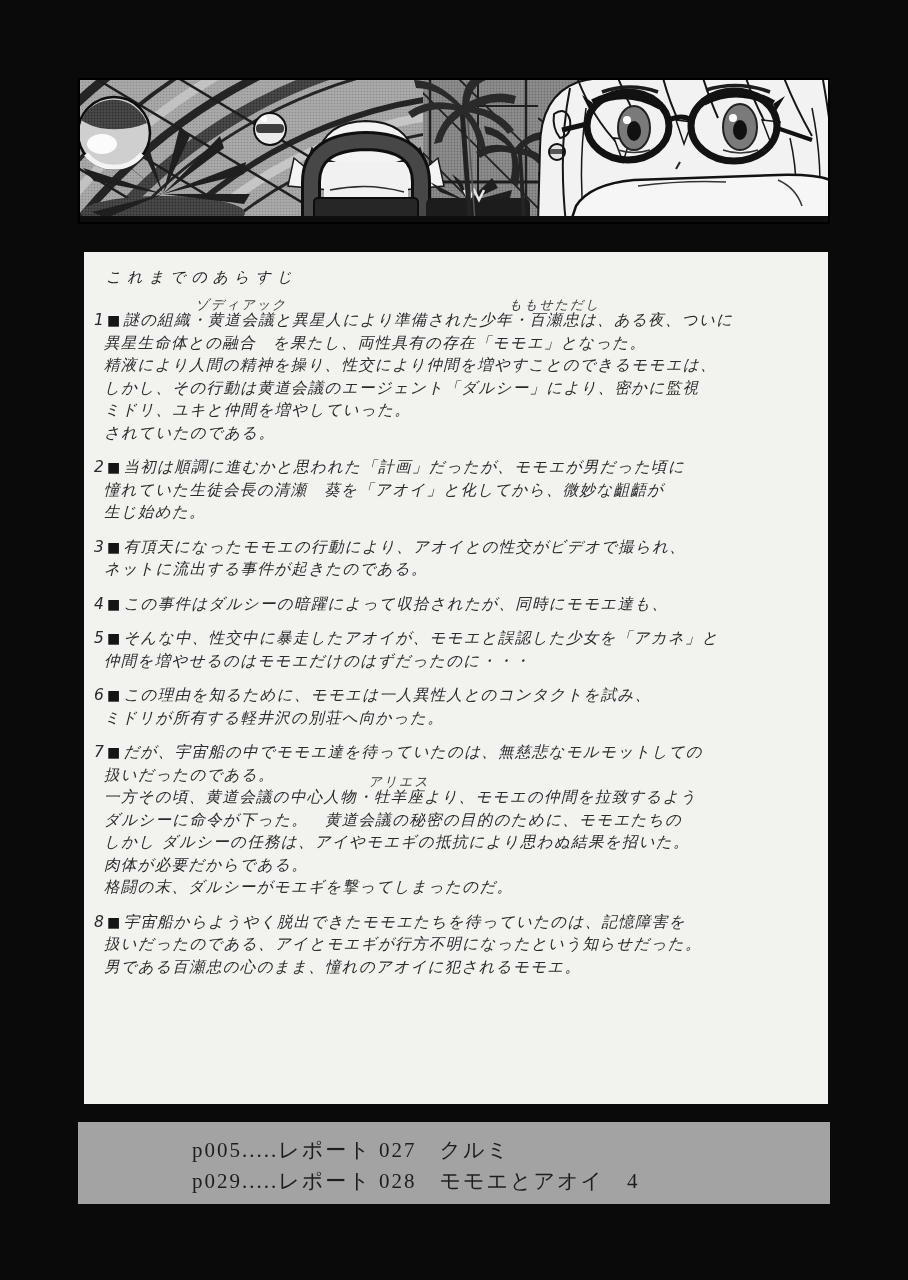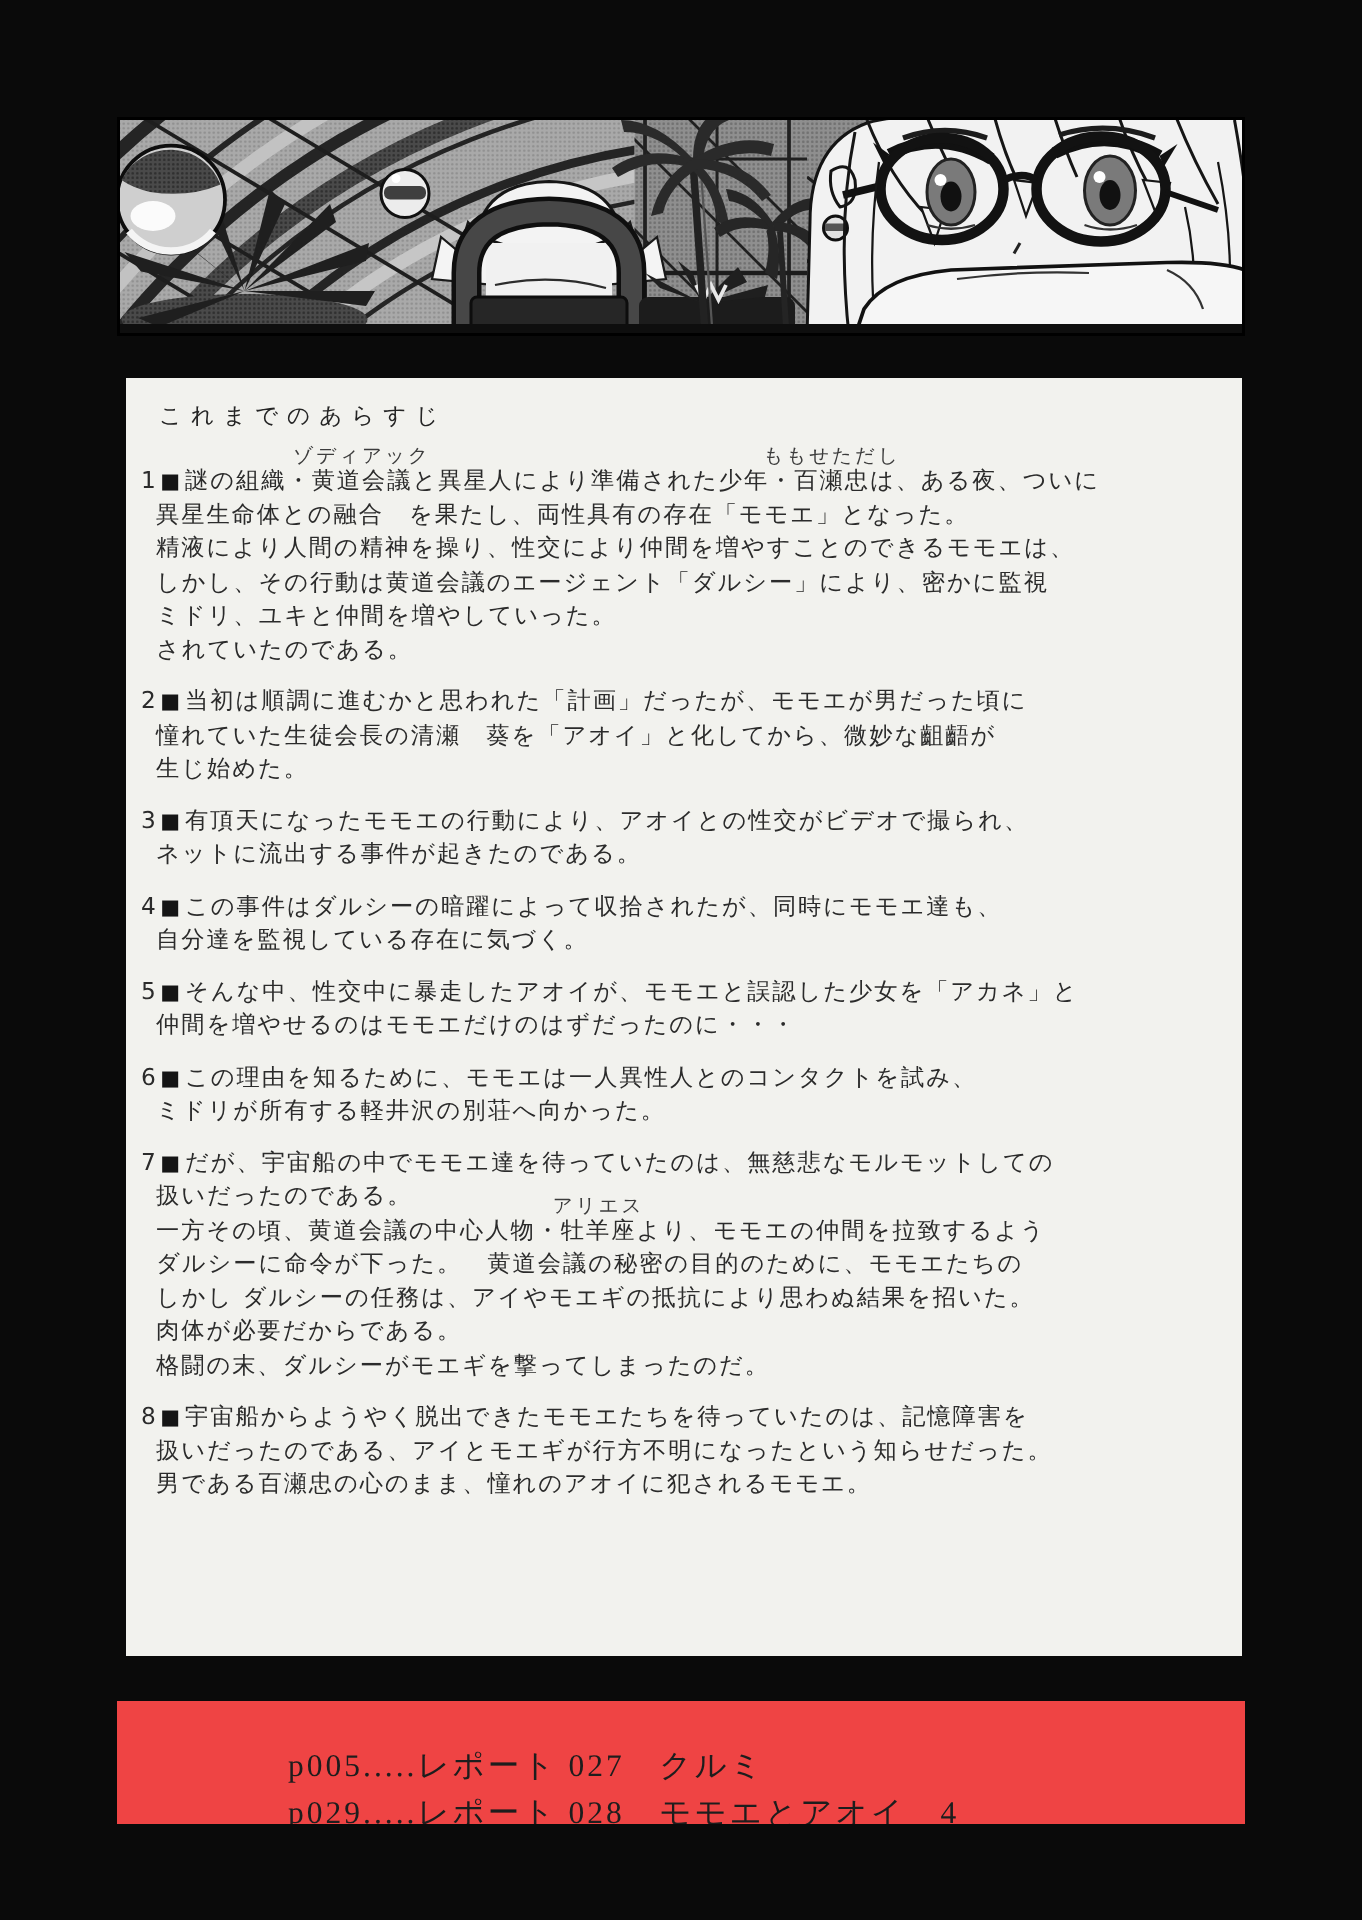--- a/index.html
+++ b/index.html
@@ -6,36 +6,36 @@
   body { width:908px; height:1280px; position:relative; overflow:hidden;
          font-family:"DejaVu Sans", sans-serif; }
   .page { position:absolute; inset:0; background:#0a0a0a; }
 
   .banner { position:absolute; left:78px; top:78px; width:752px; height:146px;
             background:#a9a9a9; overflow:hidden; }
   .banner svg { display:block; }
 
   .main-panel { position:absolute; left:84px; top:252px; width:744px; height:852px;
                 background:#f2f2ee; box-sizing:border-box; padding:16px 10px 0 20px;
-                overflow:hidden; }
+                overflow:hidden;font-style:italic; }
   .syn-title { font-size:15px; letter-spacing:6px; color:#242424; margin-left:2px; }
   .paras { margin-top:22px; }
   .para { margin-bottom:12px; }
   .line { white-space:nowrap; line-height:22.5px; height:22.5px; font-size:15.5px;
           letter-spacing:1.3px; color:#2b2b2b; }
   .pnum { margin-left:-10px; letter-spacing:0; }
   .bullet { margin:0 2px 0 3px; font-size:14px; color:#151515; }
   .rb { position:relative; display:inline-block; }
   .rt { position:absolute; left:50%; top:-8px; transform:translateX(-50%);
         font-size:13px; letter-spacing:2px; color:#3c3c3c; line-height:8px;
         white-space:nowrap; }
 
   .toc-panel { position:absolute; left:78px; top:1122px; width:752px; height:82px;
-               background:#ef4444; box-sizing:border-box; padding:28px 0 0 114px;
-               overflow:hidden;margin-top:12px; }
+               background:#a3a3a3; box-sizing:border-box; padding:13px 0 0 114px;
+               overflow:hidden; }
   .toc-line { font-family:"Liberation Serif","DejaVu Sans",serif;
               font-size:21px; line-height:31px; letter-spacing:2px; color:#1d1d1d;
               white-space:nowrap; }
 </style>
 </head>
 <body>
 
 <div class="page">
 
   <div class="banner">
@@ -242,21 +242,20 @@
           <div class="line"><span class="pnum">2</span><span class="bullet">■</span><span class="seg">当初は順調に進むかと思われた「計画」だったが、モモエが男だった頃に</span></div>
           <div class="line"><span class="seg">憧れていた生徒会長の清瀬　葵を「アオイ」と化してから、微妙な齟齬が</span></div>
           <div class="line"><span class="seg">生じ始めた。</span></div>
         </div>
         <div class="para">
           <div class="line"><span class="pnum">3</span><span class="bullet">■</span><span class="seg">有頂天になったモモエの行動により、アオイとの性交がビデオで撮られ、</span></div>
           <div class="line"><span class="seg">ネットに流出する事件が起きたのである。</span></div>
         </div>
         <div class="para">
           <div class="line"><span class="pnum">4</span><span class="bullet">■</span><span class="seg">この事件はダルシーの暗躍によって収拾されたが、同時にモモエ達も、</span></div>
-          <div class="line"><span class="seg">自分達を監視している存在に気づく。</span></div>
         </div>
         <div class="para">
           <div class="line"><span class="pnum">5</span><span class="bullet">■</span><span class="seg">そんな中、性交中に暴走したアオイが、モモエと誤認した少女を「アカネ」と</span></div>
           <div class="line"><span class="seg">仲間を増やせるのはモモエだけのはずだったのに・・・</span></div>
         </div>
         <div class="para">
           <div class="line"><span class="pnum">6</span><span class="bullet">■</span><span class="seg">この理由を知るために、モモエは一人異性人とのコンタクトを試み、</span></div>
           <div class="line"><span class="seg">ミドリが所有する軽井沢の別荘へ向かった。</span></div>
         </div>
         <div class="para">

